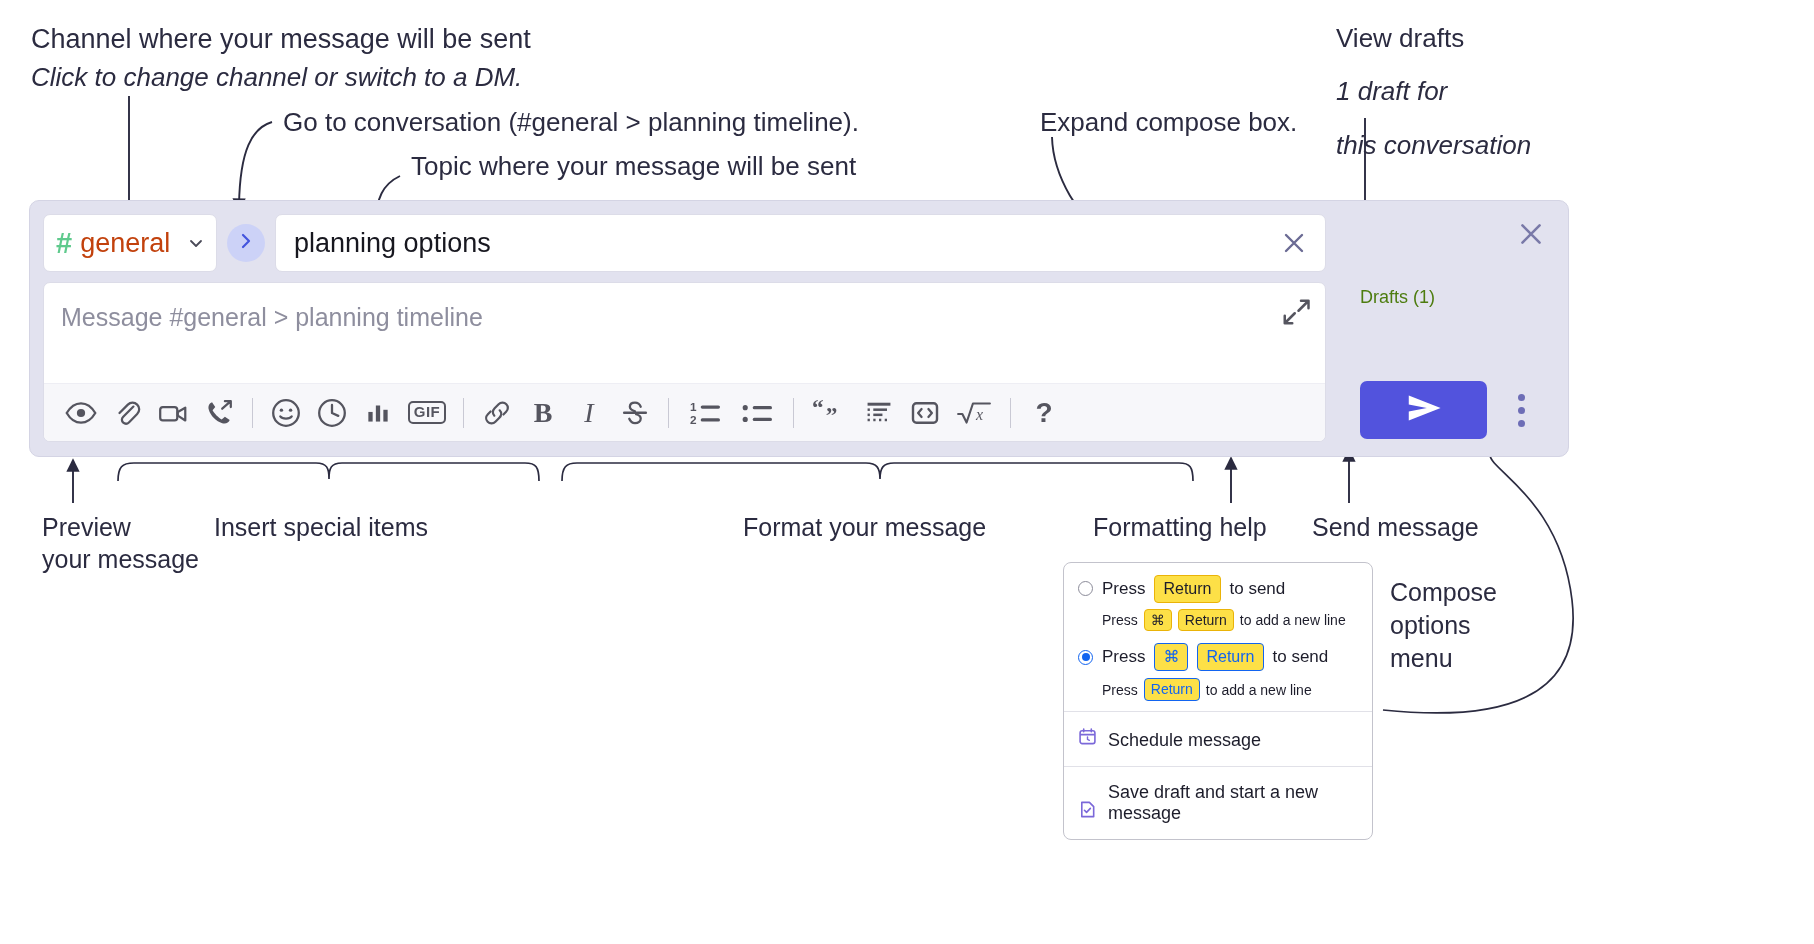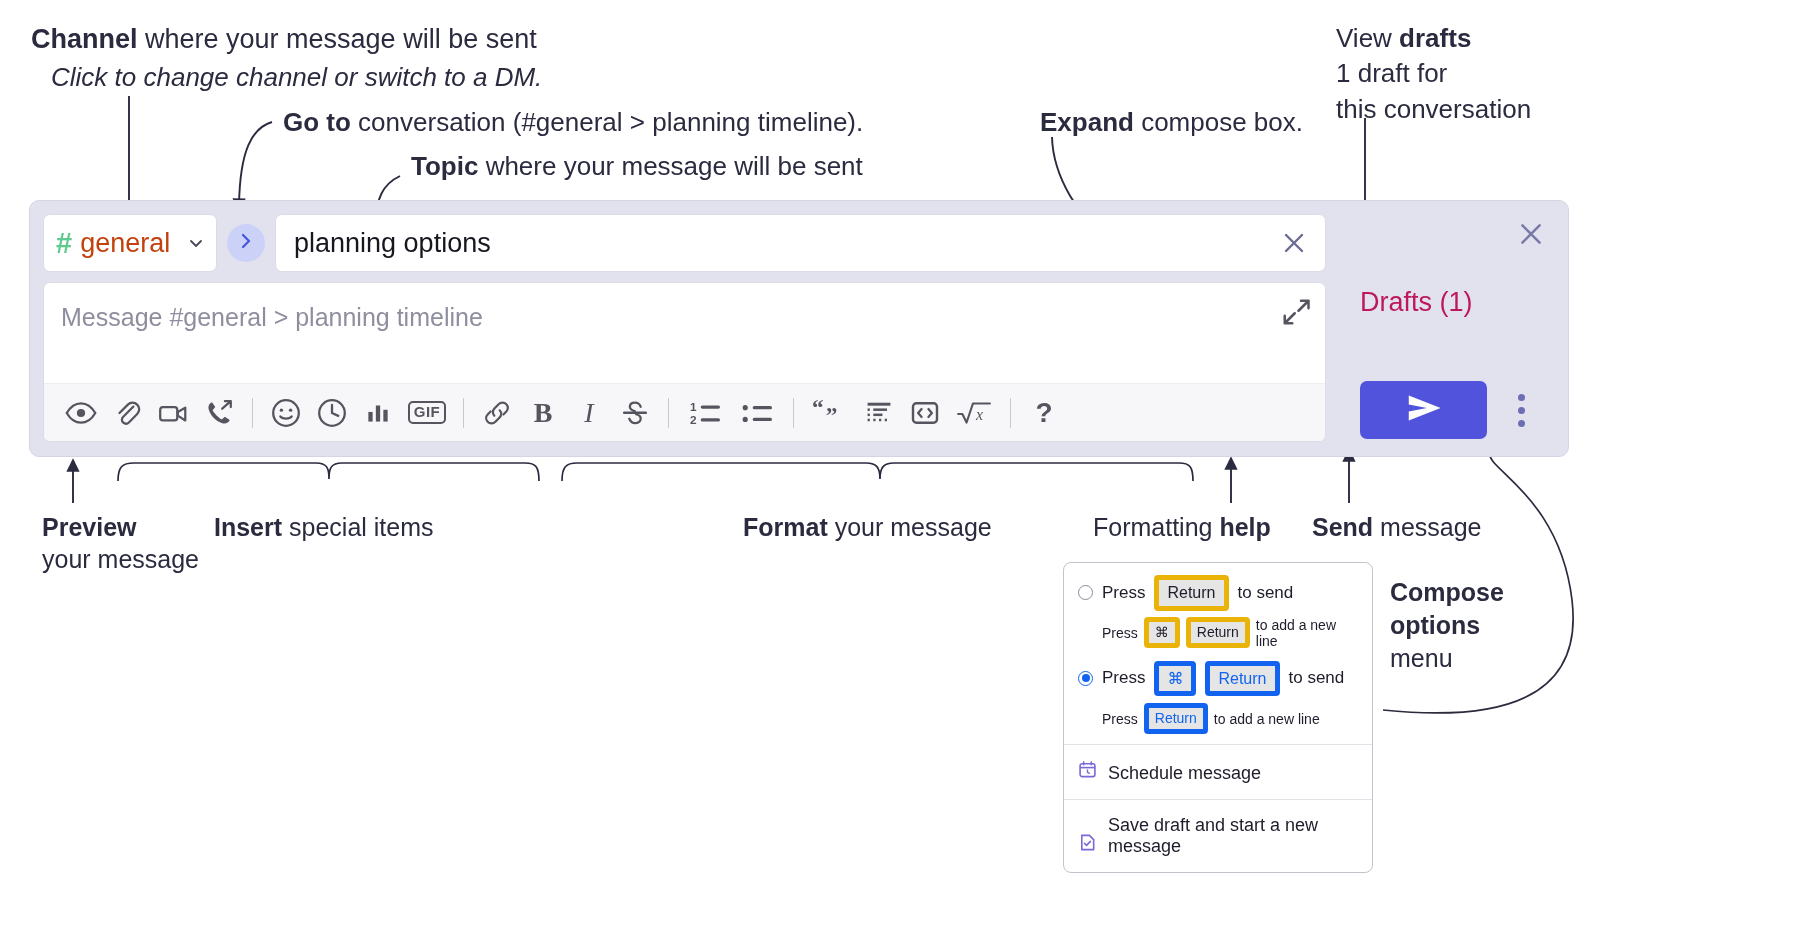--- a/index.html
+++ b/index.html
@@ -6,30 +6,30 @@
   html, body { margin:0; padding:0; }
   body {
     width: 1814px; height: 944px;
     background: #ffffff;
     font-family: "Liberation Sans", sans-serif;
     color: #2b2b40;
     position: relative;
     overflow: hidden;
   }
   .anno { position:absolute; color:#2b2b40; line-height:1.28; white-space:nowrap; }
-  .anno b { font-weight: 700; }
+  .anno b { font-weight: 400; }
 
   
   #anno-channel    { left:31px;  top:22px;  font-size:27px; }
-  #anno-channel .sub { font-style:italic; font-size:26px; margin-top:4px;margin-left:20px; }
+  #anno-channel .sub { font-style:italic; font-size:26px; margin-top:4px; }
   #anno-goto       { left:283px; top:106px; font-size:26px; }
   #anno-topic      { left:411px; top:150px; font-size:26px; }
   #anno-expand     { left:1040px;top:106px; font-size:26px; }
   #anno-drafts     { left:1336px;top:22px;  font-size:26px; }
-  #anno-drafts .sub{ margin-top:2px; }
+  #anno-drafts .sub{ font-style:italic; margin-top:20px; }
   #anno-preview    { left:26px;  top:511px; font-size:25px;margin-left:16px; }
   #anno-insert     { left:214px; top:511px; font-size:25px; }
   #anno-format     { left:743px; top:511px; font-size:25px; }
   #anno-fmthelp    { left:1093px;top:511px; font-size:25px; }
   #anno-send       { left:1312px;top:511px; font-size:25px; }
   #anno-compose    { left:1390px;top:576px; font-size:25px; line-height:1.32; }
 
   
   #connectors { position:absolute; left:0; top:0; width:1814px; height:944px; pointer-events:none; }
 
@@ -82,21 +82,21 @@
   .tb-sep { width:1px; height:30px; background:#c9c9d4; margin:0 10px; flex:0 0 auto; }
   .tb-gif { border:2px solid #55555f; border-radius:5px; padding:1px 4px;
             font-size:15px; font-weight:700; letter-spacing:.5px; line-height:1.1; }
   .tb-bold { font-size:28px; font-weight:700; font-family:"Liberation Serif", serif; }
   .tb-ital { font-size:28px; font-style:italic; font-family:"Liberation Serif", serif; }
   .tb-help { font-size:28px; font-weight:700; }
 
   
   #rail { position:absolute; right:0; top:0; width:240px; height:100%; }
   #close-compose { position:absolute; right:22px; top:18px; width:30px; height:30px; cursor:pointer; }
-  #drafts-link { position:absolute; left:32px; top:86px; font-size:27px; color:#be185d; cursor:pointer; }
+  #drafts-link { position:absolute; left:32px; top:86px; font-size:18px; color:#4d7c0f; cursor:pointer; }
   #send-btn {
     position:absolute; left:32px; top:180px; width:127px; height:58px;
     background:#5253dd; border-radius:7px; display:flex; align-items:center;
     justify-content:center; cursor:pointer;
   }
   #kebab { position:absolute; left:180px; top:188px; width:26px; height:42px;
            display:flex; flex-direction:column; align-items:center; justify-content:center;
            gap:6px; cursor:pointer; }
   #kebab span { width:7px; height:7px; border-radius:50%; background:#6d6db6; display:block; }
 
@@ -110,22 +110,22 @@
   .opt-row { display:flex; align-items:center; gap:9px; }
   .radio { width:15px; height:15px; border-radius:50%; border:1.6px solid #8b8b99;
            flex:0 0 auto; position:relative; background:#fff; }
   .radio.on { border-color:#1264f0; }
   .radio.on::after { content:""; position:absolute; left:50%; top:50%;
            transform:translate(-50%,-50%); width:8px; height:8px; border-radius:50%; background:#1264f0; }
   .opt-main { font-size:17px; }
   .opt-sub { font-size:14px; margin:6px 0 0 24px; display:flex; align-items:center; gap:6px;
              color:#1d1d2b; flex-wrap:nowrap; }
   .opt-sub.second { margin-top:7px; }
-  .key { border:5px solid #eab308; border-radius:4px; padding:1px 6px; font-size:14px;
-         background:#e5e5e5; line-height:1.35; display:inline-block; }
+  .key { border:1px solid #eab308; border-radius:4px; padding:1px 6px; font-size:14px;
+         background:#fde047; line-height:1.35; display:inline-block; }
   .key.big { font-size:16px; padding:2px 8px; }
   .key.blue { border-color:#1264f0; color:#1264f0; }
   .opt-divider { height:1px; background:#e1e1e8; }
   .menu-item { display:flex; align-items:flex-end; gap:11px; padding:9px 14px; cursor:pointer; font-size:18px; }
   .menu-item svg { flex:0 0 auto; }
 </style>
 </head>
 <body>
 
 <svg id="connectors" viewBox="0 0 1814 944">

